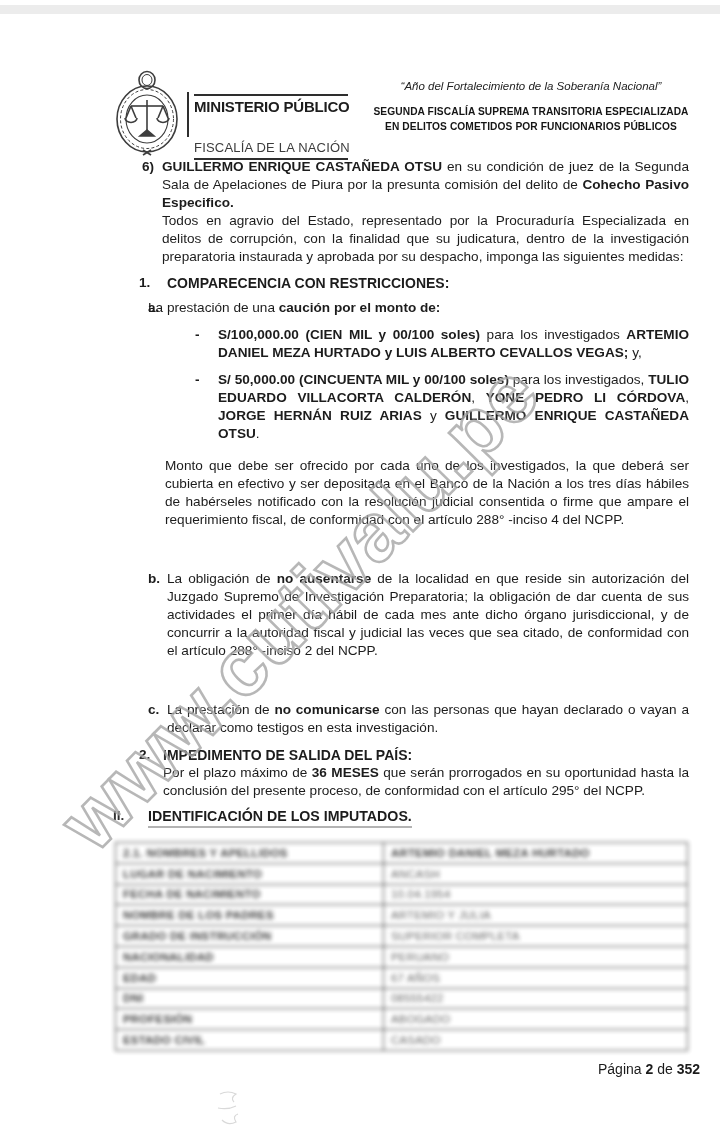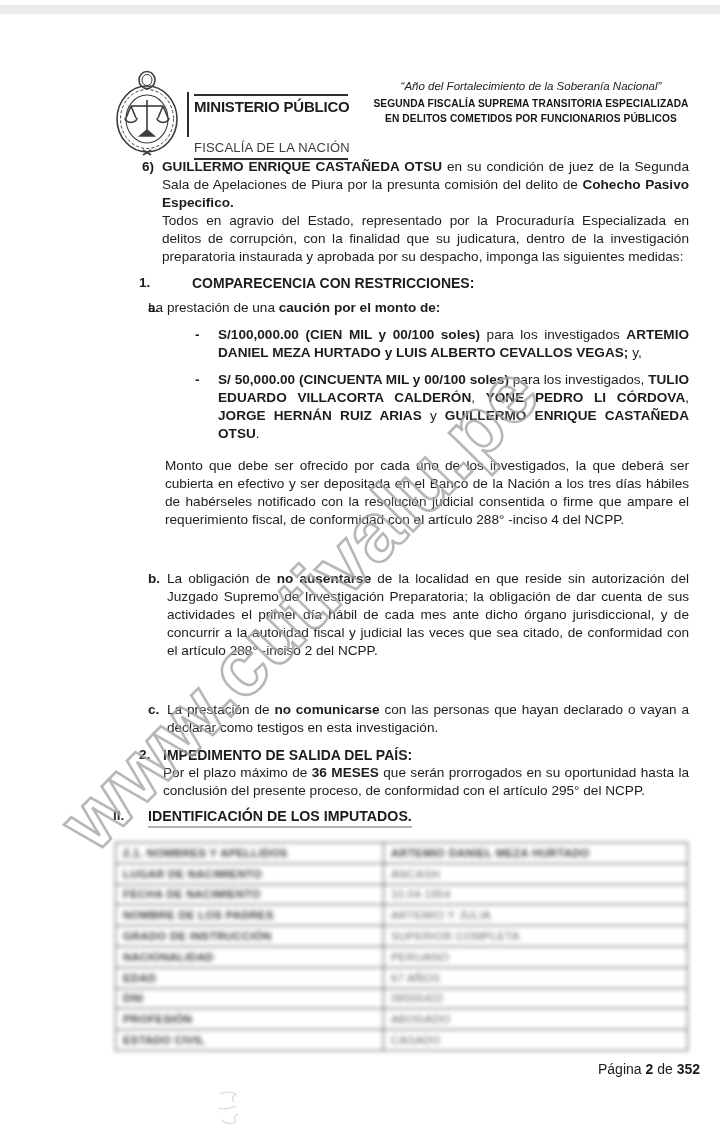--- a/index.html
+++ b/index.html
@@ -16,31 +16,31 @@
   
   .seal{position:absolute;left:112px;top:70px;width:70px;height:86px;}
   .hdr-divider{position:absolute;left:187px;top:92px;width:2px;height:45px;background:#2e2e2e;}
   .mp-block{position:absolute;left:194px;top:94px;width:154px;}
   .mp-line1{font-weight:bold;font-size:15px;letter-spacing:-0.2px;border-top:2.5px solid #2e2e2e;
             padding-top:2px;white-space:nowrap;color:#1d1d1d;}
   .mp-line2{font-size:13px;color:#3c3c3c;border-bottom:2.5px solid #2e2e2e;
             padding-bottom:3px;white-space:nowrap;letter-spacing:0.2px;margin-top:25px;}
   .hdr-right{position:absolute;left:372px;top:80px;width:318px;text-align:center;}
   .motto{font-style:italic;font-size:11.5px;color:#222;white-space:nowrap;}
-  .office{font-weight:bold;font-size:10.2px;line-height:15px;margin-top:4px;color:#151515;letter-spacing:0.1px;text-align:center;}
+  .office{font-weight:bold;font-size:10.2px;line-height:15px;margin-top:12px;color:#151515;letter-spacing:0.1px;text-align:center;}
 
   
   .doc{position:absolute;top:158px;left:0;width:720px;}
   .t{font-size:13.6px;line-height:18px;text-align:justify;color:#1c1c1c;}
   .b{font-weight:bold;}
   .hang{position:relative;margin-right:31px;}
   .hang .marker{position:absolute;left:0;top:0;font-weight:bold;}
 
   .item6{margin-left:142px;}   .item6 .txt{margin-left:20px;}
-  .sec1{margin-left:139px;margin-top:8px;} .sec1 .txt{margin-left:53px;font-weight:bold;font-size:14px;}
+  .sec1{margin-left:139px;margin-top:8px;} .sec1 .txt{margin-left:28px;font-weight:bold;font-size:14px;}
   .clause{margin-left:148px;margin-top:7px;} .clause .txt{}
   .bullet{margin-left:195px;margin-top:9px;} .bullet .txt{margin-left:23px;}
   .paraMonto{margin:14px 31px 0 165px;}
   .clauseB{margin-left:148px;margin-top:4px;} .clauseB .txt{margin-left:19px;margin-top:41px;}
   .sec2{margin-left:139px;margin-top:9px;} .sec2 .txt{margin-left:24px;}
   .sec2 .title{font-weight:bold;font-size:14px;}
   .secII{margin-left:113px;margin-top:7px;}
   .secII .txt{margin-left:35px;font-weight:bold;font-size:14.2px;
               border-bottom:2px solid #b3b3b3;display:inline-block;padding-bottom:1px;}
 

